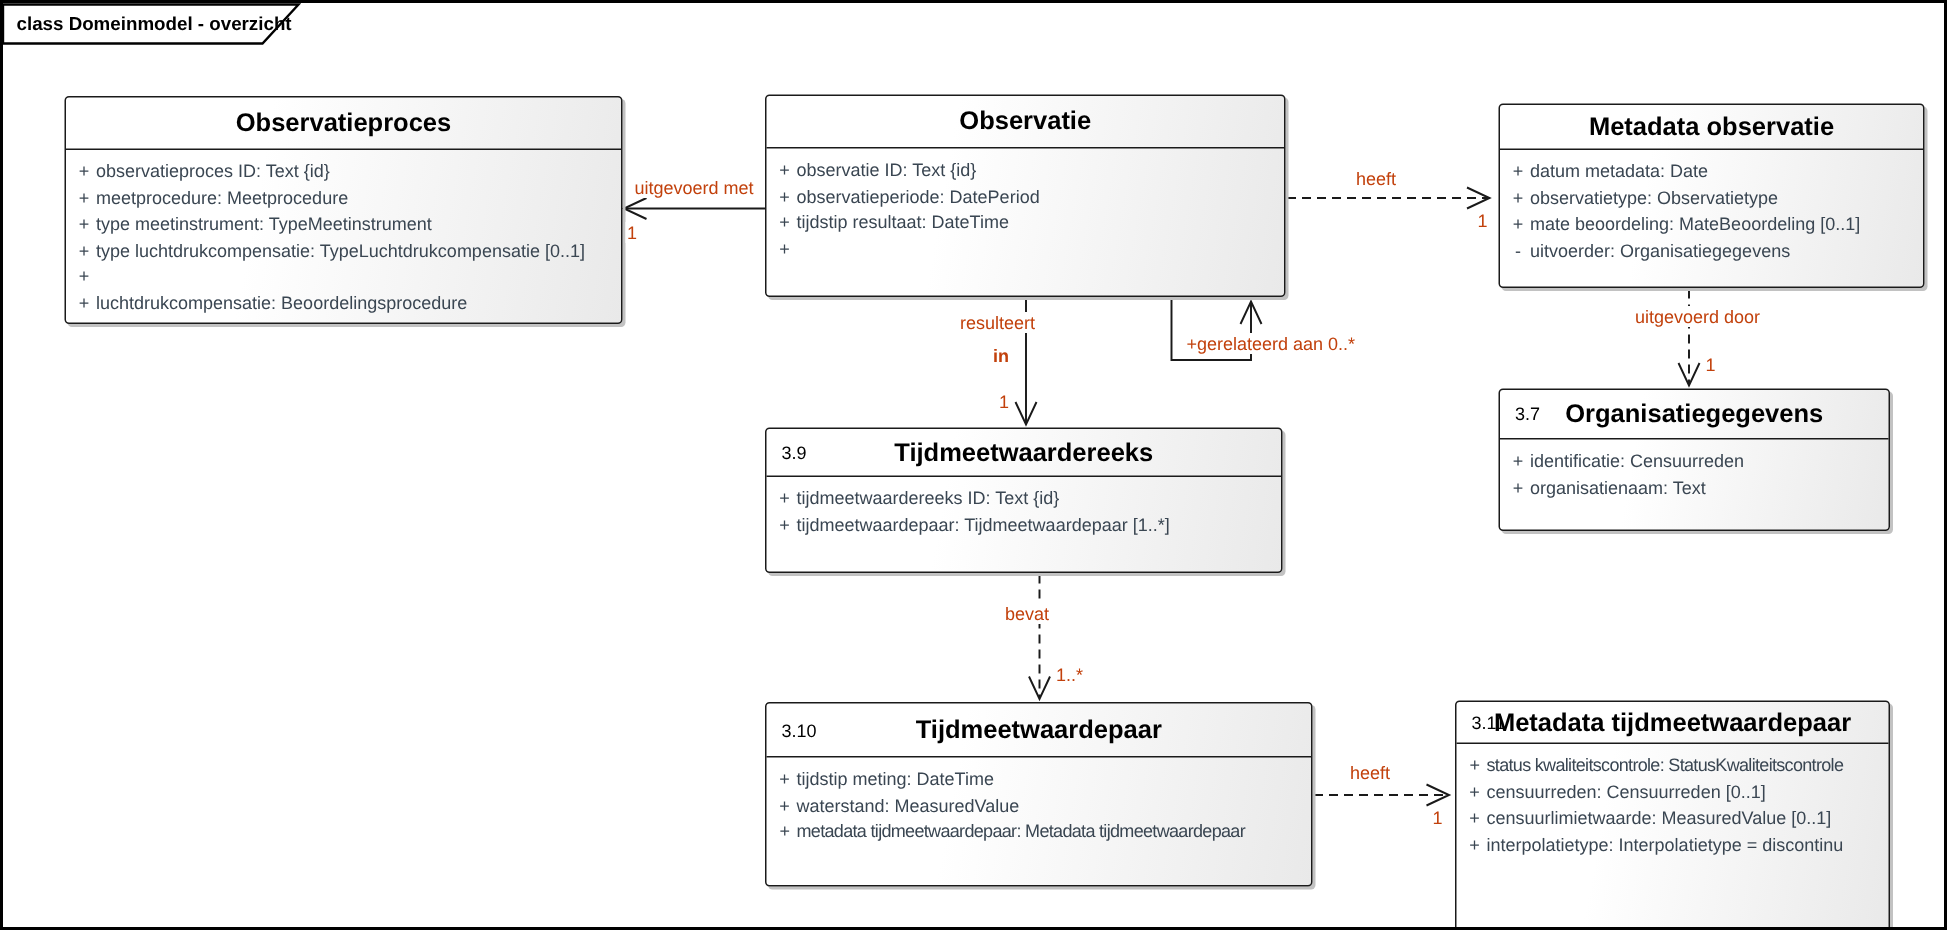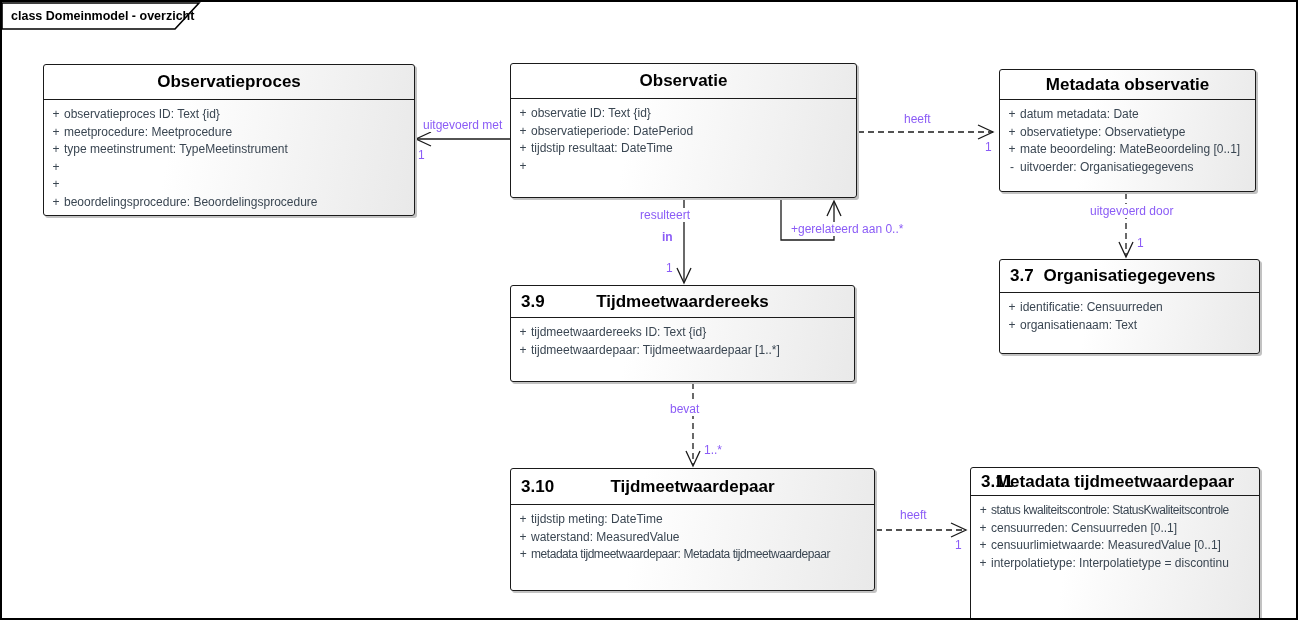--- a/index.html
+++ b/index.html
@@ -17,32 +17,32 @@
     position:absolute; border:1.4px solid #1a1a1a; border-radius:3px;
     background:linear-gradient(100deg,#ffffff 35%,#e9e9e9 100%);
     box-shadow:2px 2px 0 #c2c2c2;
   }
   .cls-head {
     position:relative; display:flex; align-items:center; justify-content:center;
     border-bottom:1.2px solid #1a1a1a; padding:0 6px;
   }
   .cls-num {
     position:absolute; left:10px; top:50%; transform:translateY(-50%);
-    font-size:17px; font-weight:bold; color:#000;
+    font-size:12px; font-weight:normal; color:#000;
   }
   .cls-title { font-size:17px; font-weight:bold; color:#000; text-align:center; }
   .attrs { padding:6px 4px 0 0; }
   .attr-row {
     display:flex; font-size:12px; color:#3a4652; line-height:17.6px; white-space:nowrap;
   }
   .attr-vis { width:16px; text-align:center; flex:0 0 16px; margin-left:4px; }
   .attr-text {}
   .tight { letter-spacing:-0.45px; }
   .lbl {
-    position:absolute; font-size:12px; color:#8b5cf6; background:#fff;
+    position:absolute; font-size:12px; color:#c2410c; background:#fff;
     white-space:nowrap; line-height:14px; padding:0 1px;
   }
   .mult { font-size:12px; }
 </style>
 </head>
 <body>
 
 <div class="frame">
 
   <svg class="overlay" width="1298" height="620" viewBox="0 0 1298 620">
@@ -101,27 +101,28 @@
       <div class="attr-row">
           <span class="attr-vis">+</span>
           <span class="attr-text">meetprocedure: Meetprocedure</span>
         </div>
       <div class="attr-row">
           <span class="attr-vis">+</span>
           <span class="attr-text">type meetinstrument: TypeMeetinstrument</span>
         </div>
       <div class="attr-row">
           <span class="attr-vis">+</span>
-        </div>
-      <div class="attr-row">
-          <span class="attr-vis">+</span>
-        </div>
-      <div class="attr-row">
-          <span class="attr-vis">+</span>
-          <span class="attr-text">beoordelingsprocedure: Beoordelingsprocedure</span>
+          <span class="attr-text">type luchtdrukcompensatie: TypeLuchtdrukcompensatie [0..1]</span>
+        </div>
+      <div class="attr-row">
+          <span class="attr-vis">+</span>
+        </div>
+      <div class="attr-row">
+          <span class="attr-vis">+</span>
+          <span class="attr-text">luchtdrukcompensatie: Beoordelingsprocedure</span>
         </div>
     </div>
   </div>
 
   <div class="cls" style="left:508px;top:61px;width:347px;height:135px;">
     <div class="cls-head" style="height:35px;">
       <span class="cls-title">Observatie</span>
     </div>
     <div class="attrs">
       <div class="attr-row">
@@ -135,21 +136,21 @@
       <div class="attr-row">
           <span class="attr-vis">+</span>
           <span class="attr-text">tijdstip resultaat: DateTime</span>
         </div>
       <div class="attr-row">
           <span class="attr-vis">+</span>
         </div>
     </div>
   </div>
 
-  <div class="cls" style="left:997px;top:67px;width:257px;height:123px;">
+  <div class="cls" style="left:997px;top:67px;width:284px;height:123px;">
     <div class="cls-head" style="height:30px;">
       <span class="cls-title">Metadata observatie</span>
     </div>
     <div class="attrs">
       <div class="attr-row">
           <span class="attr-vis">+</span>
           <span class="attr-text">datum metadata: Date</span>
         </div>
       <div class="attr-row">
           <span class="attr-vis">+</span>

